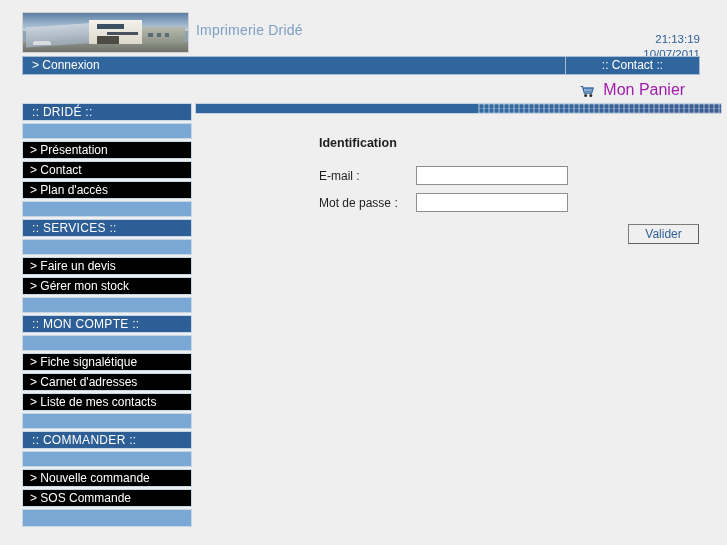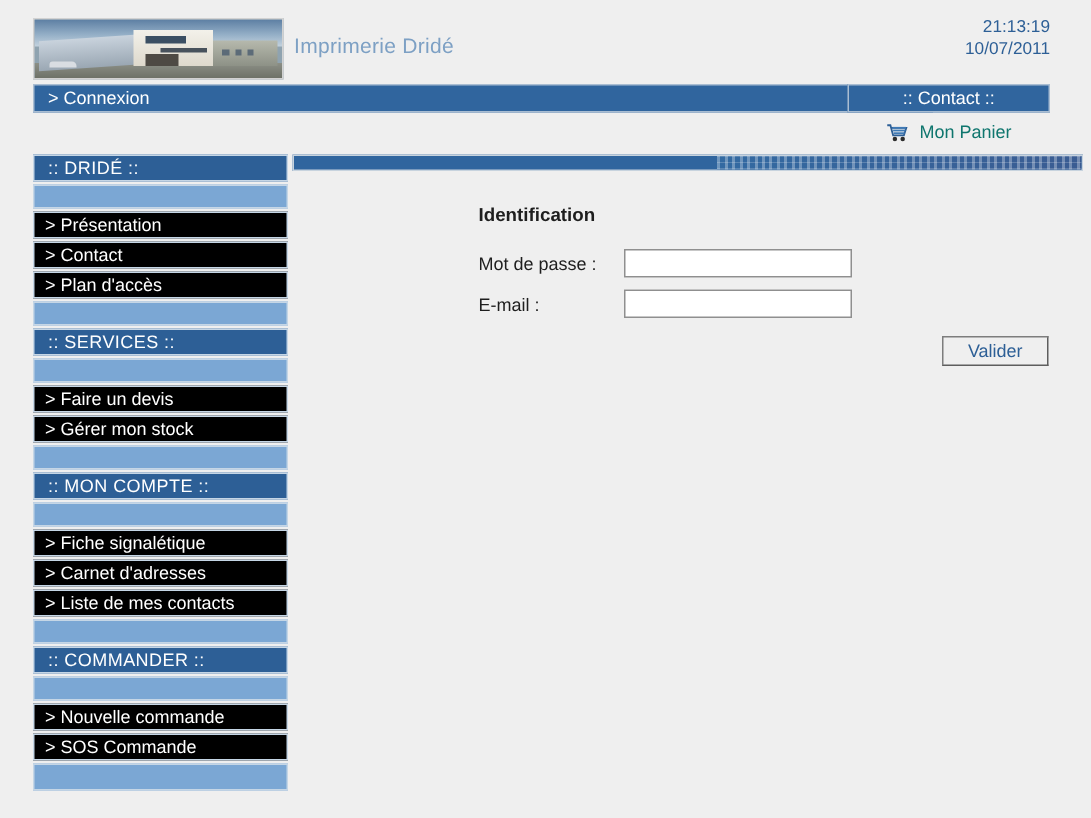--- a/index.html
+++ b/index.html
@@ -77,21 +77,21 @@
 
   .site-title {
     position: absolute;
     left: 196px; top: 22px;
     font-size: 14px;
     color: #7da0c4;
     letter-spacing: 0.2px;
   }
   .clock {
     position: absolute;
-    right: 27px; top: 11px;
+    right: 27px; top: 32px;
     text-align: right;
     font-size: 11.5px;
     color: #2d5f96;
     line-height: 15px;
   }
 
   
   .navbar {
     position: absolute;
     height: 19px;
@@ -107,22 +107,22 @@
     padding-left: 9px;
   }
   .nav-accueil {
     left: 565px; top: 56px; width: 135px;
     text-align: center;
   }
   .cart-line {
     position: absolute;
     left: 565px; top: 81px; width: 135px;
     text-align: center;
-    font-size: 12px;
-    color: #0f766e;
+    font-size: 16px;
+    color: #a21caf;
     white-space: nowrap;
   }
   .cart-icon {
     display: inline-block;
     vertical-align: -3px;
     margin-right: 4px;
   }
 
   
   .accent-band {
@@ -321,26 +321,26 @@
   <div class="side-row side-spacer tall"></div>
 
 </div>
 
 <div class="content">
   <div class="form-wrap">
 
     <h2 class="form-title">Identification</h2>
 
     <div class="form-row">
+      <label class="form-label">E-mail :</label>
+      <input class="form-input" type="text" value="" placeholder="" style="">
+    </div>
+
+    <div class="form-row">
       <label class="form-label">Mot de passe :</label>
       <input class="form-input" type="password" value="" placeholder="" style="">
-    </div>
-
-    <div class="form-row">
-      <label class="form-label">E-mail :</label>
-      <input class="form-input" type="text" value="" placeholder="" style="">
     </div>
 
     <div class="btn-row">
       <button class="btn-valider">Valider</button>
     </div>
   </div>
 </div>
 
 </body></html>

